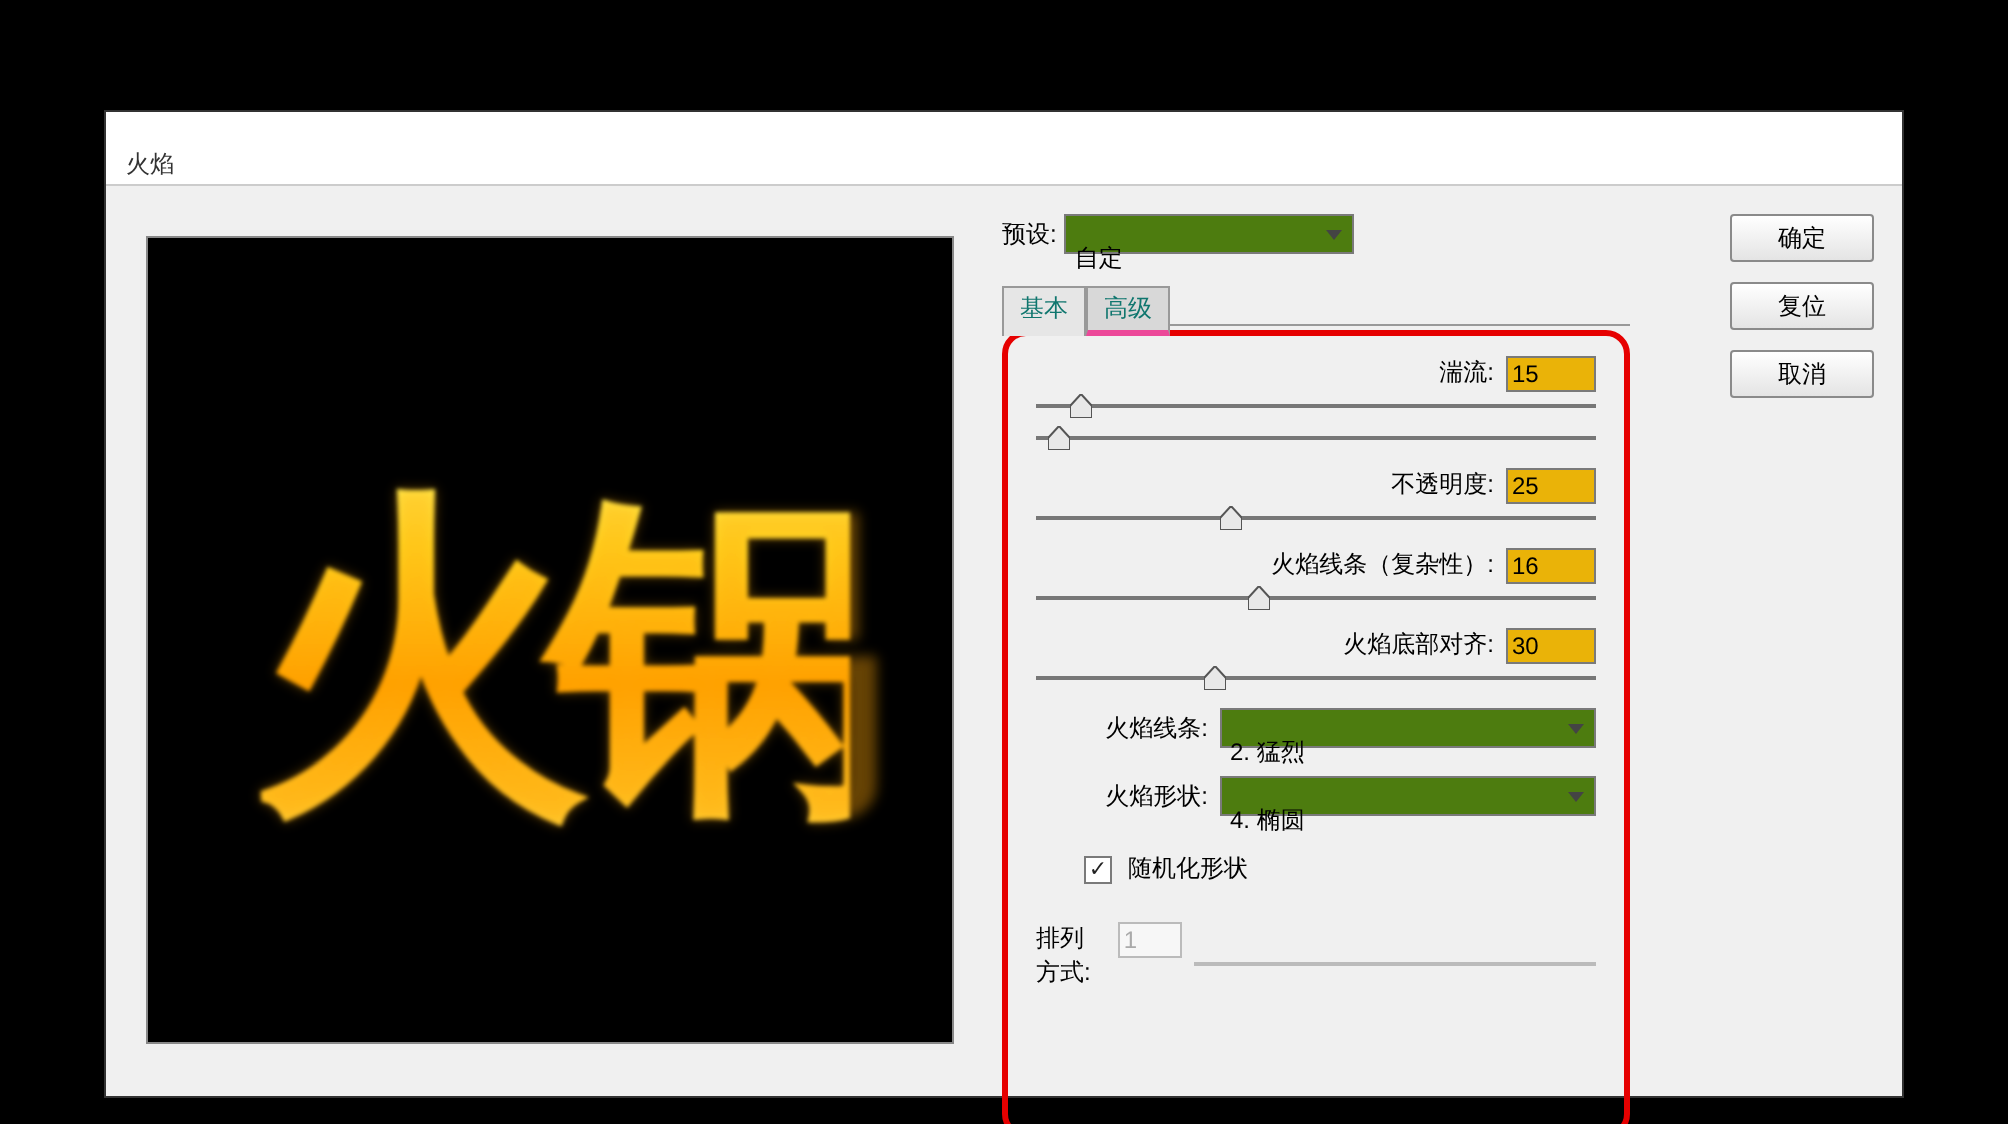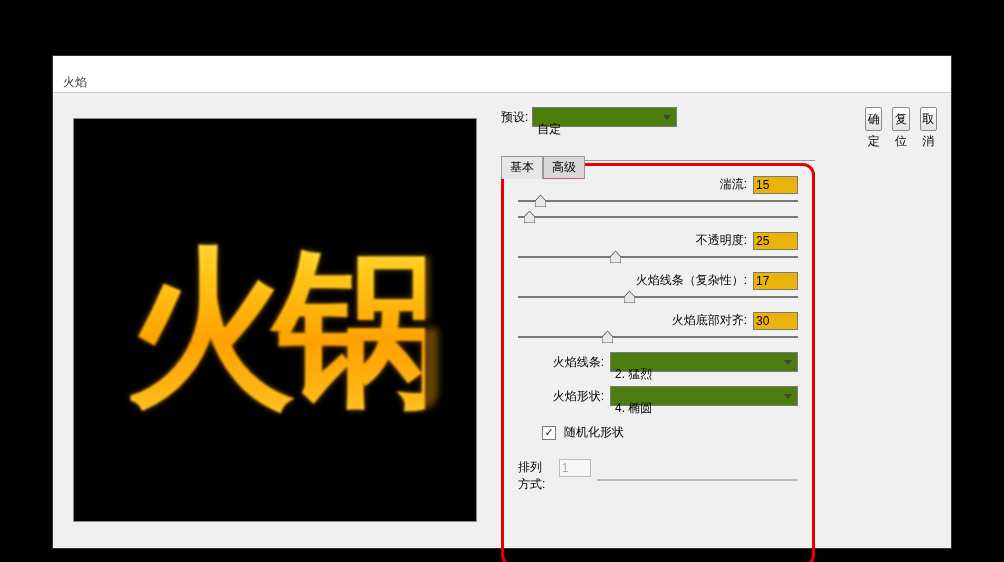--- a/index.html
+++ b/index.html
@@ -63,26 +63,26 @@
       border-top: 5px solid #444;
     }
     .tabs {
       display: flex; gap: 0; border-bottom: 1px solid #999;
     }
     .tab {
       padding: 2px 8px;
       background: #e6e6e6;
       border: 1px solid #999;
       border-bottom: none;
-      position: relative; top: 19px;
-      color: #000000;
+      position: relative; top: 6px;
+      color: #0f766e;
     }
     .tab.active {
       background: #d8d8d8;
-      border-bottom: 1px solid #ec4899;
+      border-bottom: 3px solid #ec4899;
     }
     .panel {
       border: 3px solid #e60000;
       border-radius: 12px;
       padding: 10px 14px 18px 14px;
       margin-top: 2px;
       height: 404px;
     }
     .slider-group { margin-bottom: 14px; }
     .slider-top {
@@ -120,21 +120,21 @@
     .disabled-row {
       display: flex; justify-content: flex-end; align-items: center; gap: 6px;
       color: #999;
     }
     .disabled-row .num-input { border-color: #bbb; color: #aaa; background: #f7f7f7; }
     .disabled-row .track { background: #bbb; }
     .buttons {
       position: absolute;
       right: 14px; top: 14px;
       width: 72px;
-      display: flex; gap: 10px;
+      display: flex; flex-direction: column; gap: 10px;
     }
     .btn {
       height: 24px;
       background: linear-gradient(#fff,#e4e4e4);
       border: 1px solid #8a8a8a;
       border-radius: 2px;
       text-align: center;
       line-height: 22px;
       color: #000;
     }
@@ -199,21 +199,21 @@
               <svg width="11" height="12">
                   <polygon points="5.5,0 11,6 11,12 0,12 0,6" fill="#e8e8e8" stroke="#555"></polygon>
                 </svg>
             </div>
           </div>
         </div>
 
         <div class="slider-group">
           <div class="slider-top">
             <label>火焰线条（复杂性）:</label>
-            <div class="num-input">17</div>
+            <div class="num-input">16</div>
           </div>
           <div class="track">
             <div class="thumb" style="left:38%">
               <svg width="11" height="12">
                   <polygon points="5.5,0 11,6 11,12 0,12 0,6" fill="#e8e8e8" stroke="#555"></polygon>
                 </svg>
             </div>
           </div>
         </div>
 

